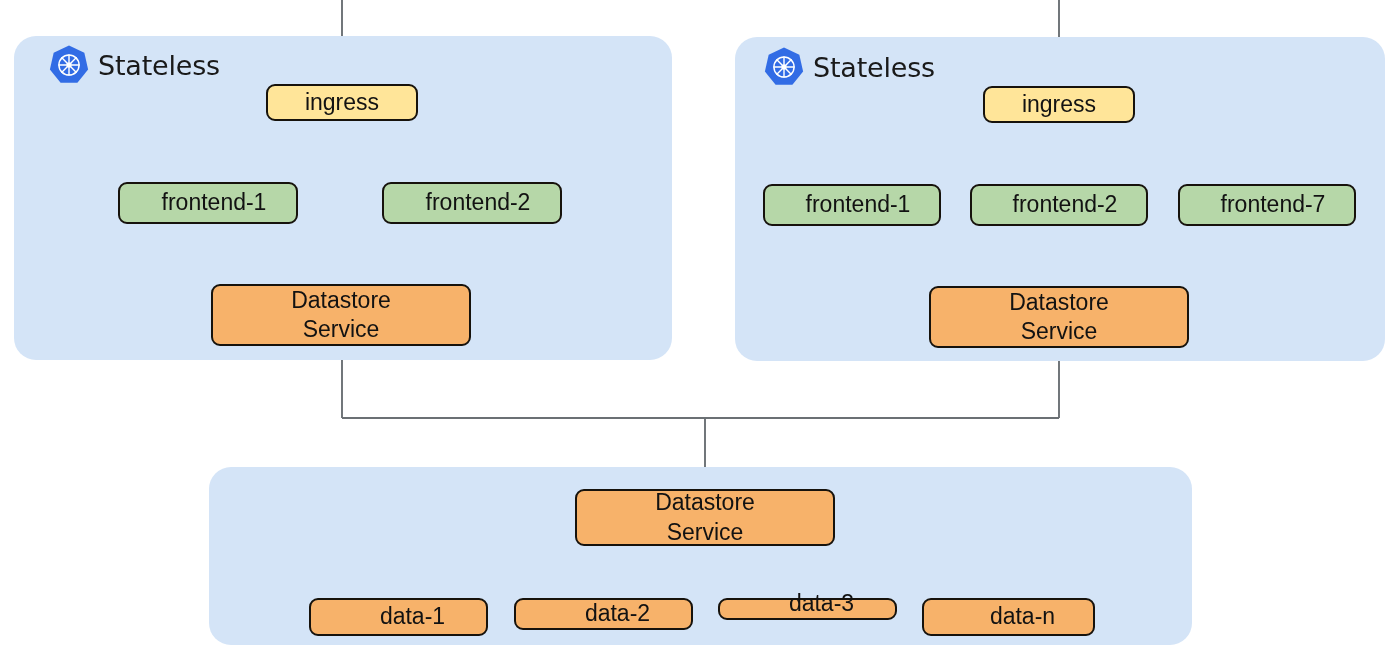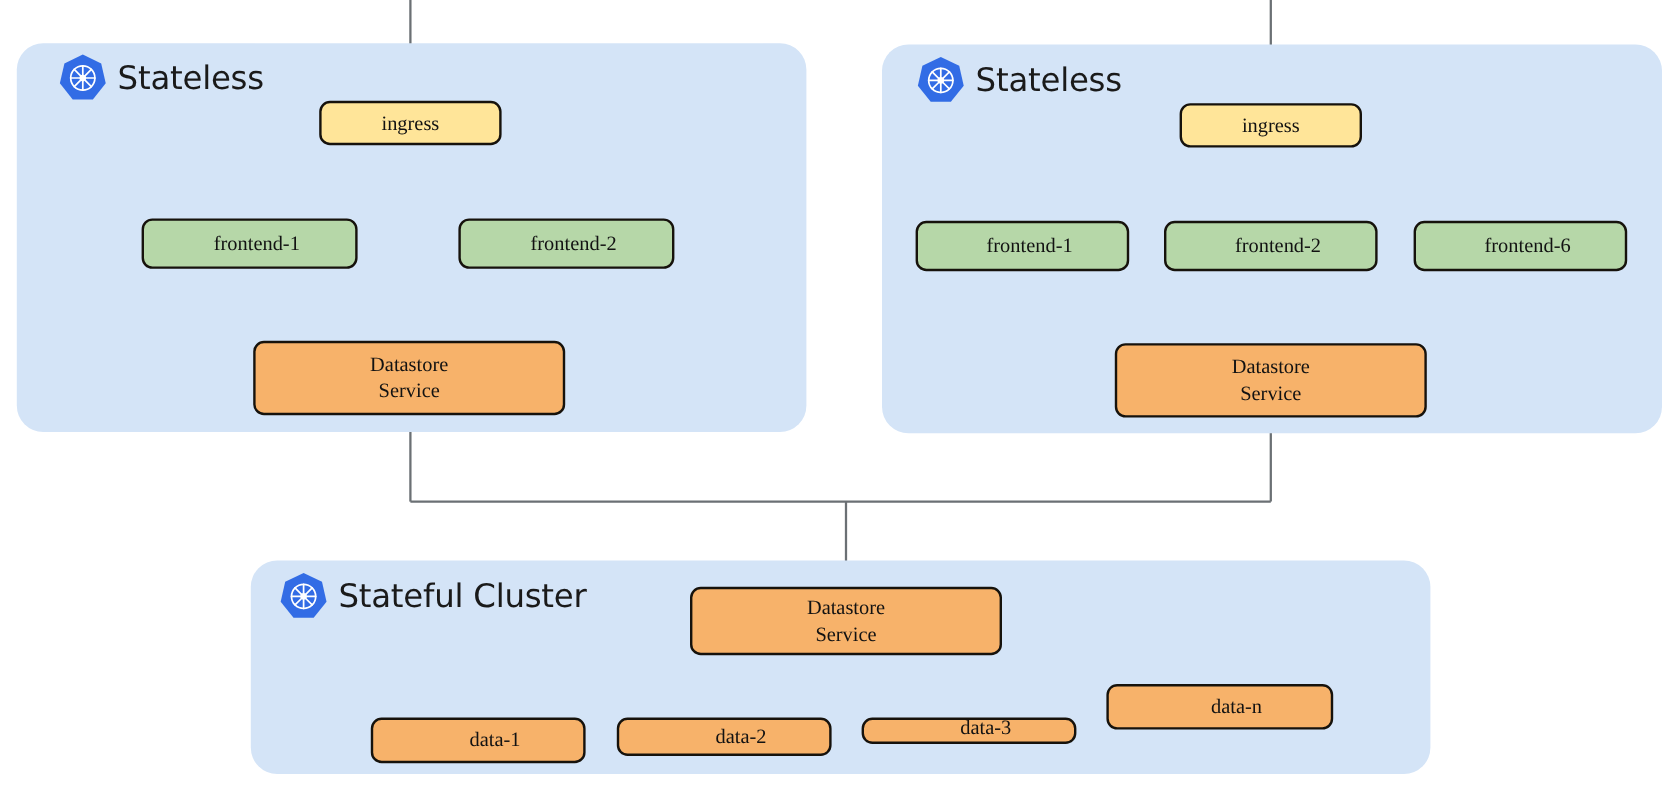--- a/index.html
+++ b/index.html
@@ -46,22 +46,22 @@
   
   .node {
     position: absolute;
     box-sizing: border-box;
     border: 2px solid #16120c;
     border-radius: 9px;
     display: flex;
     flex-direction: column;
     align-items: center;
     justify-content: center;
-    font-family: Liberation Serif, serif;
-    font-size: 17px;
+    font-family: Liberation Sans, sans-serif;
+    font-size: 23px;
     color: #121212;
     text-align: center;
     line-height: 1.28;
     white-space: nowrap;
   }
   .node.ingress   { background: #ffe599; }
   .node.frontend  { background: #b6d7a8; padding-left: 12px; }
   .node.datastore { background: #f7b26a; }
   .node.data      { background: #f7b26a; padding-left: 28px; }
   .node .l2 { display: block; }
@@ -192,63 +192,45 @@
 
   <div class="node frontend" style="left:763px; top:184px; width:178px; height:42px;">
     <span>frontend-1</span>
   </div>
 
   <div class="node frontend" style="left:970px; top:184px; width:178px; height:42px;">
     <span>frontend-2</span>
   </div>
 
   <div class="node frontend" style="left:1178px; top:184px; width:178px; height:42px;">
-    <span>frontend-6</span>
+    <span>frontend-7</span>
   </div>
 
   <div class="node datastore" style="left:929px; top:286px; width:260px; height:62px;">
     <span class="l1">Datastore</span>
     <span class="l2">Service</span>
   </div>
 
   <div class="cluster" style="left:209px; top:467px; width:983px; height:178px;"></div>
 
-  <div class="cluster-header" style="left:232px; top:476px;">
-    <svg class="k8s-icon" viewBox="0 0 100 100" xmlns="http://www.w3.org/2000/svg">
-      <path d="M50 3.5 L86.5 21 L95.5 60.5 L70 92.5 L30 92.5 L4.5 60.5 L13.5 21 Z" fill="#326ce5"></path>
-      <g stroke="#ffffff" stroke-width="3.4" fill="none" stroke-linecap="round">
-        <circle cx="50" cy="50" r="24"></circle>
-        <circle cx="50" cy="50" r="6.6" fill="#ffffff" stroke="none"></circle>
-        <path d="M50 26 L50 43.4"></path>
-        <path d="M50 56.6 L50 74"></path>
-        <path d="M26 50 L43.4 50"></path>
-        <path d="M56.6 50 L74 50"></path>
-        <path d="M33 33 L45.3 45.3"></path>
-        <path d="M54.7 54.7 L67 67"></path>
-        <path d="M67 33 L54.7 45.3"></path>
-        <path d="M45.3 54.7 L33 67"></path>
-      </g>
-    </svg>
-    <span class="cluster-title">Stateful Cluster</span>
-  </div>
 
   <div class="node datastore" style="left:575px; top:489px; width:260px; height:57px;">
     <span class="l1">Datastore</span>
     <span class="l2">Service</span>
   </div>
 
   <div class="node data" style="left:309px; top:598px; width:179px; height:38px;">
     <span>data-1</span>
   </div>
 
   <div class="node data" style="left:514px; top:598px; width:179px; height:32px;">
     <span>data-2</span>
   </div>
 
   <div class="node data" style="left:718px; top:598px; width:179px; height:22px;justify-content:flex-end;">
     <span>data-3</span>
   </div>
 
-  <div class="node data" style="left:922px; top:570px; width:189px; height:38px;">
+  <div class="node data" style="left:922px; top:598px; width:173px; height:38px;">
     <span>data-n</span>
   </div>
 
 </div>
 
 </body></html>

